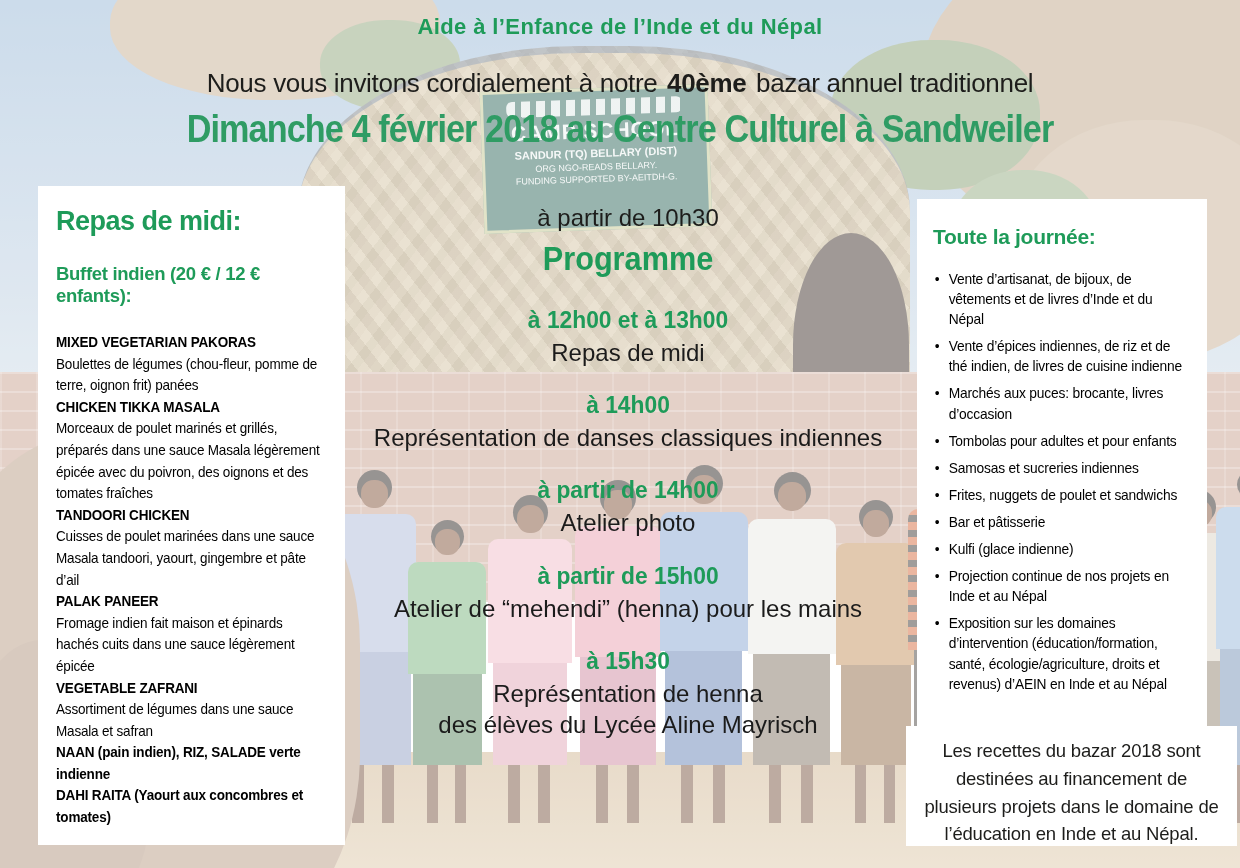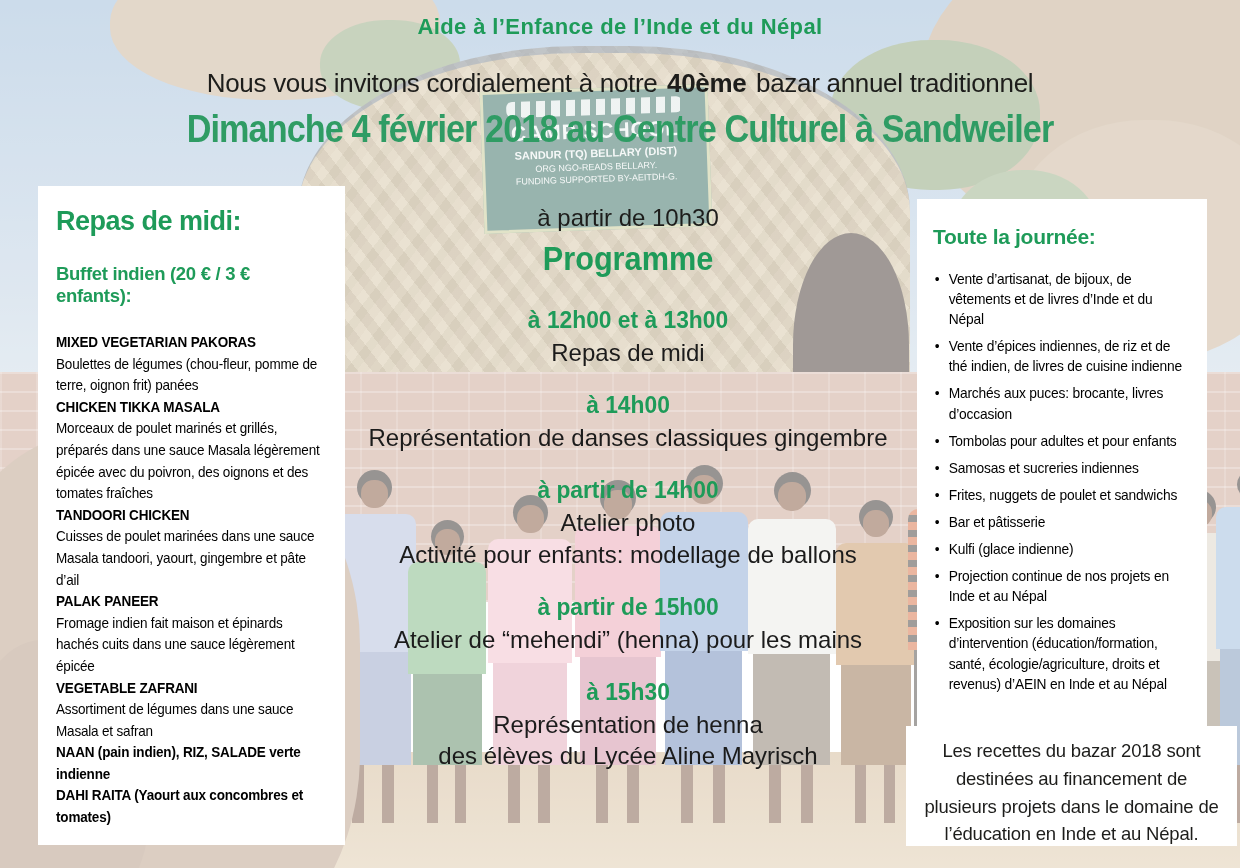--- a/index.html
+++ b/index.html
@@ -245,21 +245,21 @@
   <div class="layer center invite">
     <span>Nous vous invitons cordialement à notre</span>
     <b>40ème</b>
     <span>bazar annuel traditionnel</span>
   </div>
   <div class="layer center title">Dimanche 4 février 2018 au Centre Culturel à Sandweiler</div>
   <div class="layer center opening">à partir de 10h30</div>
 
   <div class="layer whitebox lunch">
     <div class="lunch-title">Repas de midi:</div>
-    <div class="buffet">Buffet indien (20 € / 3 € enfants):</div>
+    <div class="buffet">Buffet indien (20 € / 12 € enfants):</div>
     <div class="menu">
       <div class="nm">MIXED VEGETARIAN PAKORAS</div>
       <div class="ds">Boulettes de légumes (chou-fleur, pomme de terre, oignon frit) panées</div>
       <div class="nm">CHICKEN TIKKA MASALA</div>
       <div class="ds">Morceaux de poulet marinés et grillés, préparés dans une sauce Masala légèrement épicée avec du poivron, des oignons et des tomates fraîches</div>
       <div class="nm">TANDOORI CHICKEN</div>
       <div class="ds">Cuisses de poulet marinées dans une sauce Masala tandoori, yaourt, gingembre et pâte d’ail</div>
       <div class="nm">PALAK PANEER</div>
       <div class="ds">Fromage indien fait maison et épinards hachés cuits dans une sauce légèrement épicée</div>
       <div class="nm">VEGETABLE ZAFRANI</div>
@@ -272,26 +272,25 @@
 
   <div class="layer center prog">
     <div class="prog-head">Programme</div>
 
     <div class="pitem">
       <div class="ptime">à 12h00 et à 13h00</div>
       <div class="pline">Repas de midi</div>
     </div>
     <div class="pitem">
       <div class="ptime">à 14h00</div>
-      <div class="pline">Représentation de danses classiques gingembre</div>
+      <div class="pline">Représentation de danses classiques indiennes</div>
     </div>
     <div class="pitem">
       <div class="ptime">à partir de 14h00</div>
       <div class="pline">Atelier photo</div>
-      <div class="pline">Activité pour enfants: modellage de ballons</div>
     </div>
     <div class="pitem">
       <div class="ptime">à  partir de 15h00</div>
       <div class="pline">Atelier de “mehendi” (henna) pour les mains</div>
     </div>
     <div class="pitem">
       <div class="ptime">à  15h30</div>
       <div class="pline">Représentation de henna</div>
       <div class="pline">des élèves du Lycée Aline Mayrisch</div>
     </div>

